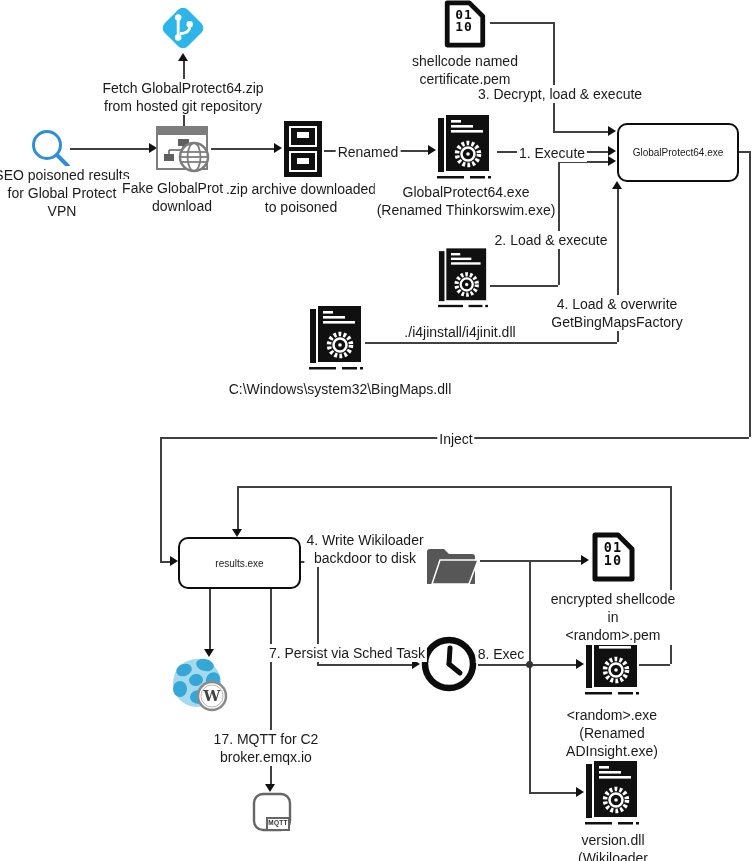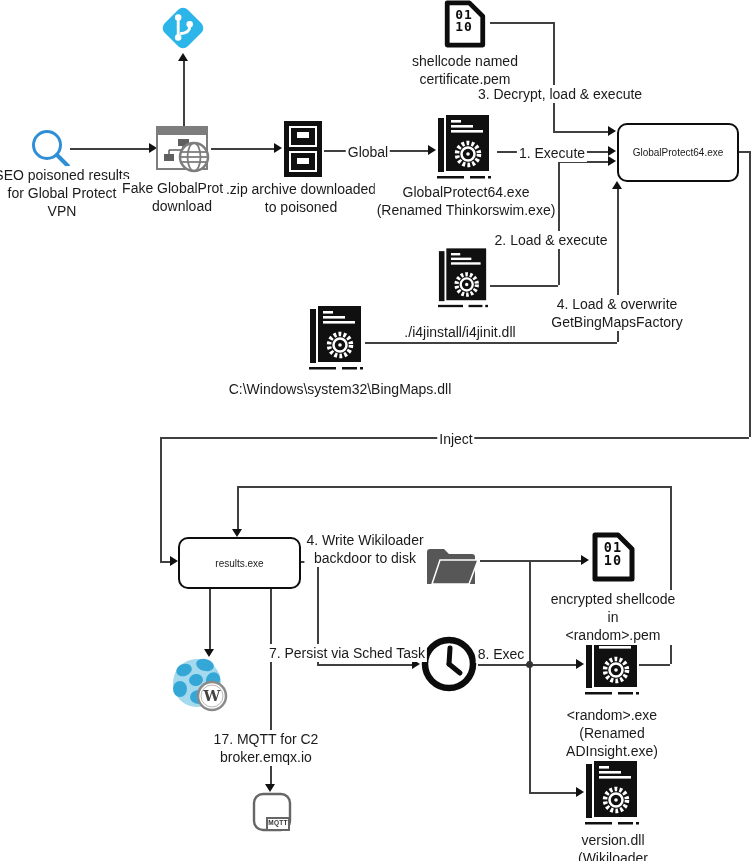--- a/index.html
+++ b/index.html
@@ -217,25 +217,27 @@
 
   <div class="nbox" style="left:617px;top:123px;width:118px;height:55px">
     <span>GlobalProtect64.exe</span>
   </div>
   <div class="nbox" style="left:178px;top:537px;width:119px;height:48px">
     <span>results.exe</span>
   </div>
 
   <div class="lb" style="left:-8px;top:166px;width:136px;transform:none">SEO poisoned results
 for Global Protect VPN</div>
+  <div class="lb" style="left:183px;top:79px">Fetch GlobalProtect64.zip
+from hosted git repository</div>
   <div class="lb" style="left:182px;top:179px">Fake GlobalProtect
 download</div>
   <div class="lb" style="left:301px;top:180px">.zip archive downloaded
 to poisoned</div>
-  <div class="lb" style="left:368px;top:143px">Global</div>
+  <div class="lb" style="left:368px;top:143px">Renamed</div>
   <div class="lb" style="left:466px;top:183px">GlobalProtect64.exe
 (Renamed Thinkorswim.exe)</div>
   <div class="lb" style="left:552px;top:144px">1. Execute</div>
   <div class="lb" style="left:465px;top:52px">shellcode named
 certificate.pem</div>
   <div class="lb" style="left:560px;top:85px">3. Decrypt, load &amp; execute</div>
   <div class="lb" style="left:551px;top:231px">2. Load &amp; execute</div>
   <div class="lb" style="left:460px;top:323px">./i4jinstall/i4jinit.dll</div>
   <div class="lb" style="left:617px;top:295px">4. Load &amp; overwrite
 GetBingMapsFactory</div>

